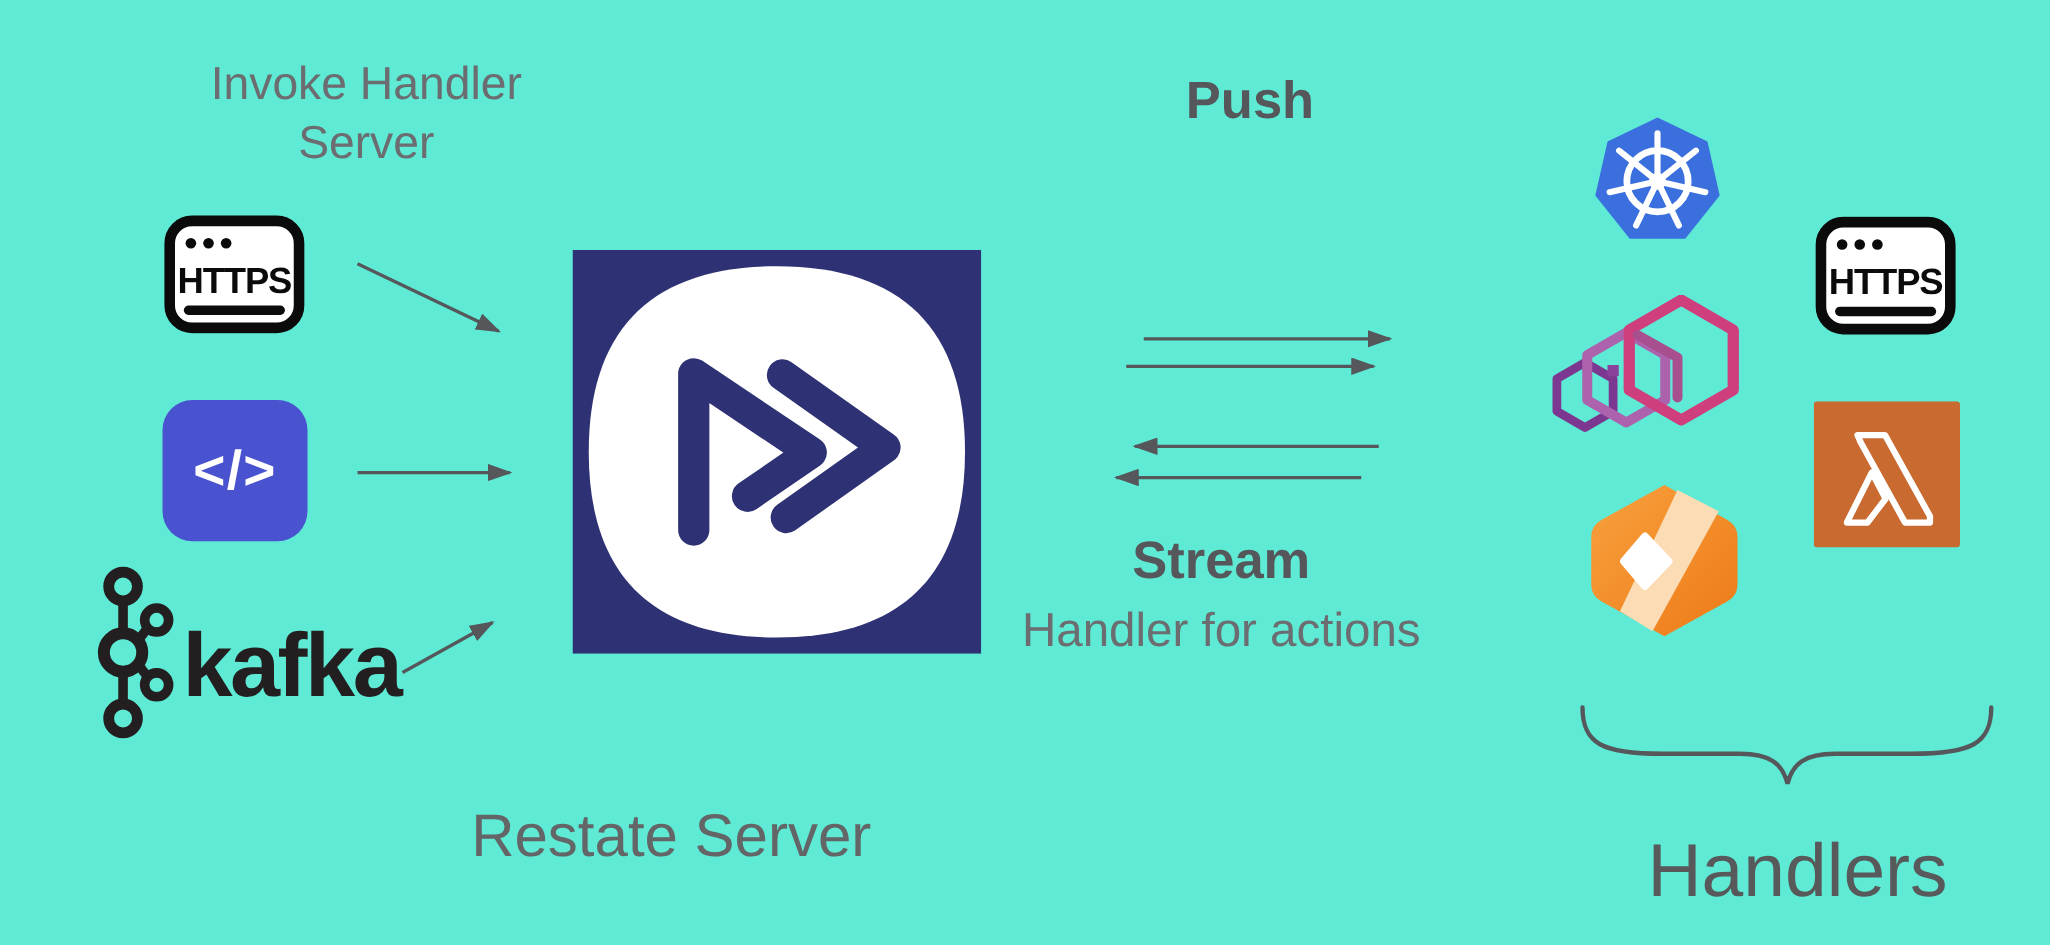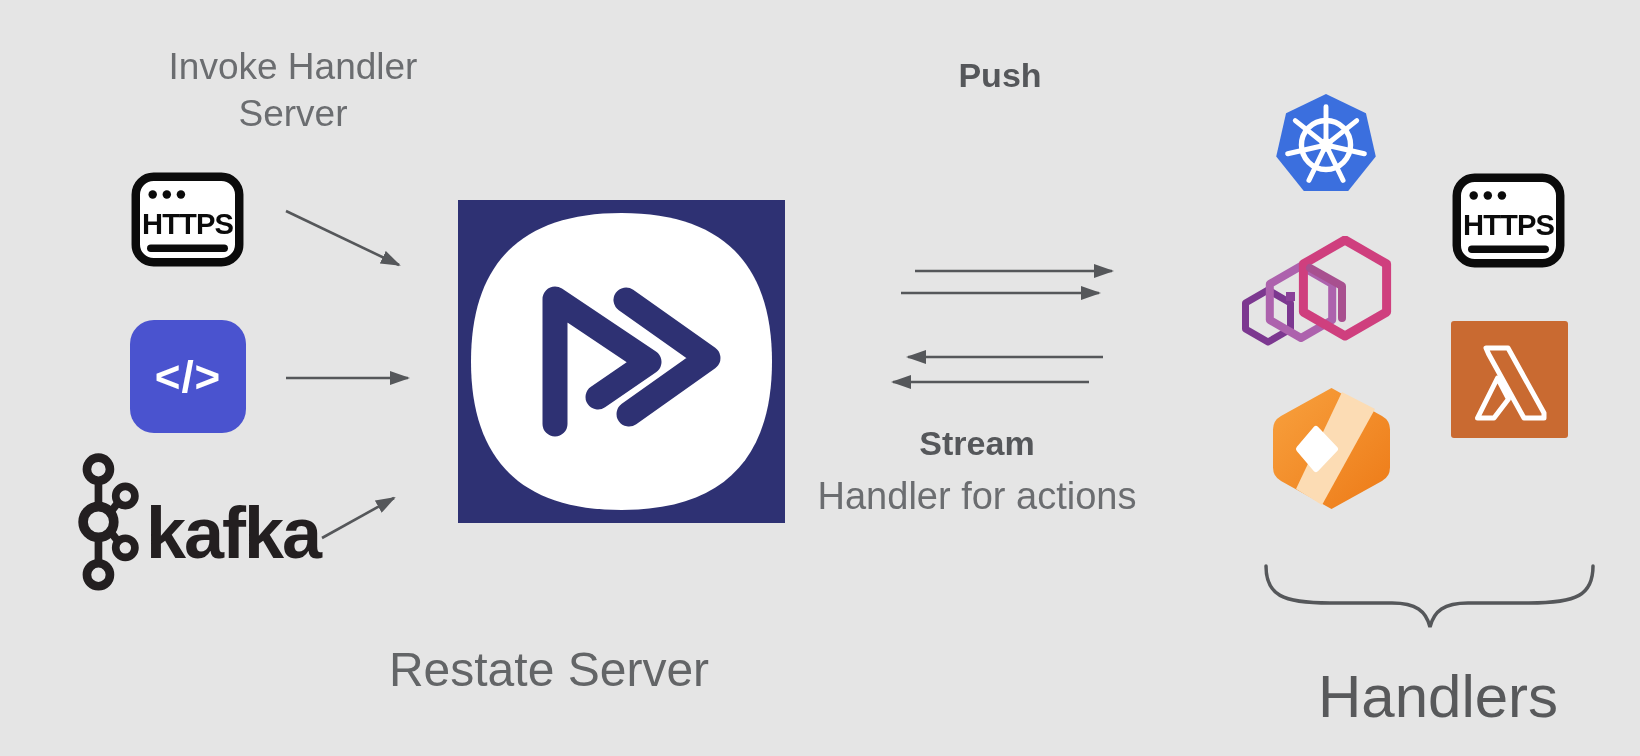--- a/index.html
+++ b/index.html
@@ -1,32 +1,32 @@
 <!DOCTYPE html>
 <html><head>
 <meta charset="utf-8">
 <style>
   html,body{margin:0;padding:0;background:#fff;}
   #canvas{
-    position:relative;width:1640px;height:756px;background:#e5e5e5;overflow:hidden;
+    position:relative;width:1640px;height:756px;background:#5eead4;overflow:hidden;
     font-family:"Liberation Sans", sans-serif;
   }
   .abs{position:absolute;}
   .center-text{text-align:center;}
   #invoke-label{left:93px;top:44px;width:400px;font-size:37px;line-height:1.26;color:#6b6d70;}
   #code-badge{left:130px;top:320px;width:116px;height:113px;background:#4a53cf;border-radius:24px;
     display:flex;align-items:center;justify-content:center;}
   #code-badge span{color:#ffffff;font-size:44px;font-weight:600;letter-spacing:1px;}
   #kafka-wordmark{left:146px;top:492px;font-size:72px;font-weight:700;color:#231f20;letter-spacing:-2px;}
   .flow-block{width:410px;text-align:center;}
   #push-block{left:795px;top:56px;}
   #stream-block{left:772px;top:424px;}
-  .flow-title{font-size:34px;font-weight:700;color:#55575a;margin:0;}
+  .flow-title{font-size:42px;font-weight:700;color:#55575a;margin:0;}
   .flow-detail{font-size:38px;color:#6b6d70;margin:8px 0 0;line-height:1.36;}
-  #server-label{left:349px;top:642px;width:400px;font-size:48px;font-weight:500;color:#636567;}
+  #server-label{left:337px;top:642px;width:400px;font-size:48px;font-weight:500;color:#636567;}
   #handlers-label{left:1238px;top:662px;width:400px;font-size:60px;font-weight:500;color:#58595b;}
   svg{display:block;}
 </style>
 </head>
 <body>
 
 <div id="canvas">
 
   <div id="invoke-label" class="abs center-text">
     <div>Invoke Handler</div>

